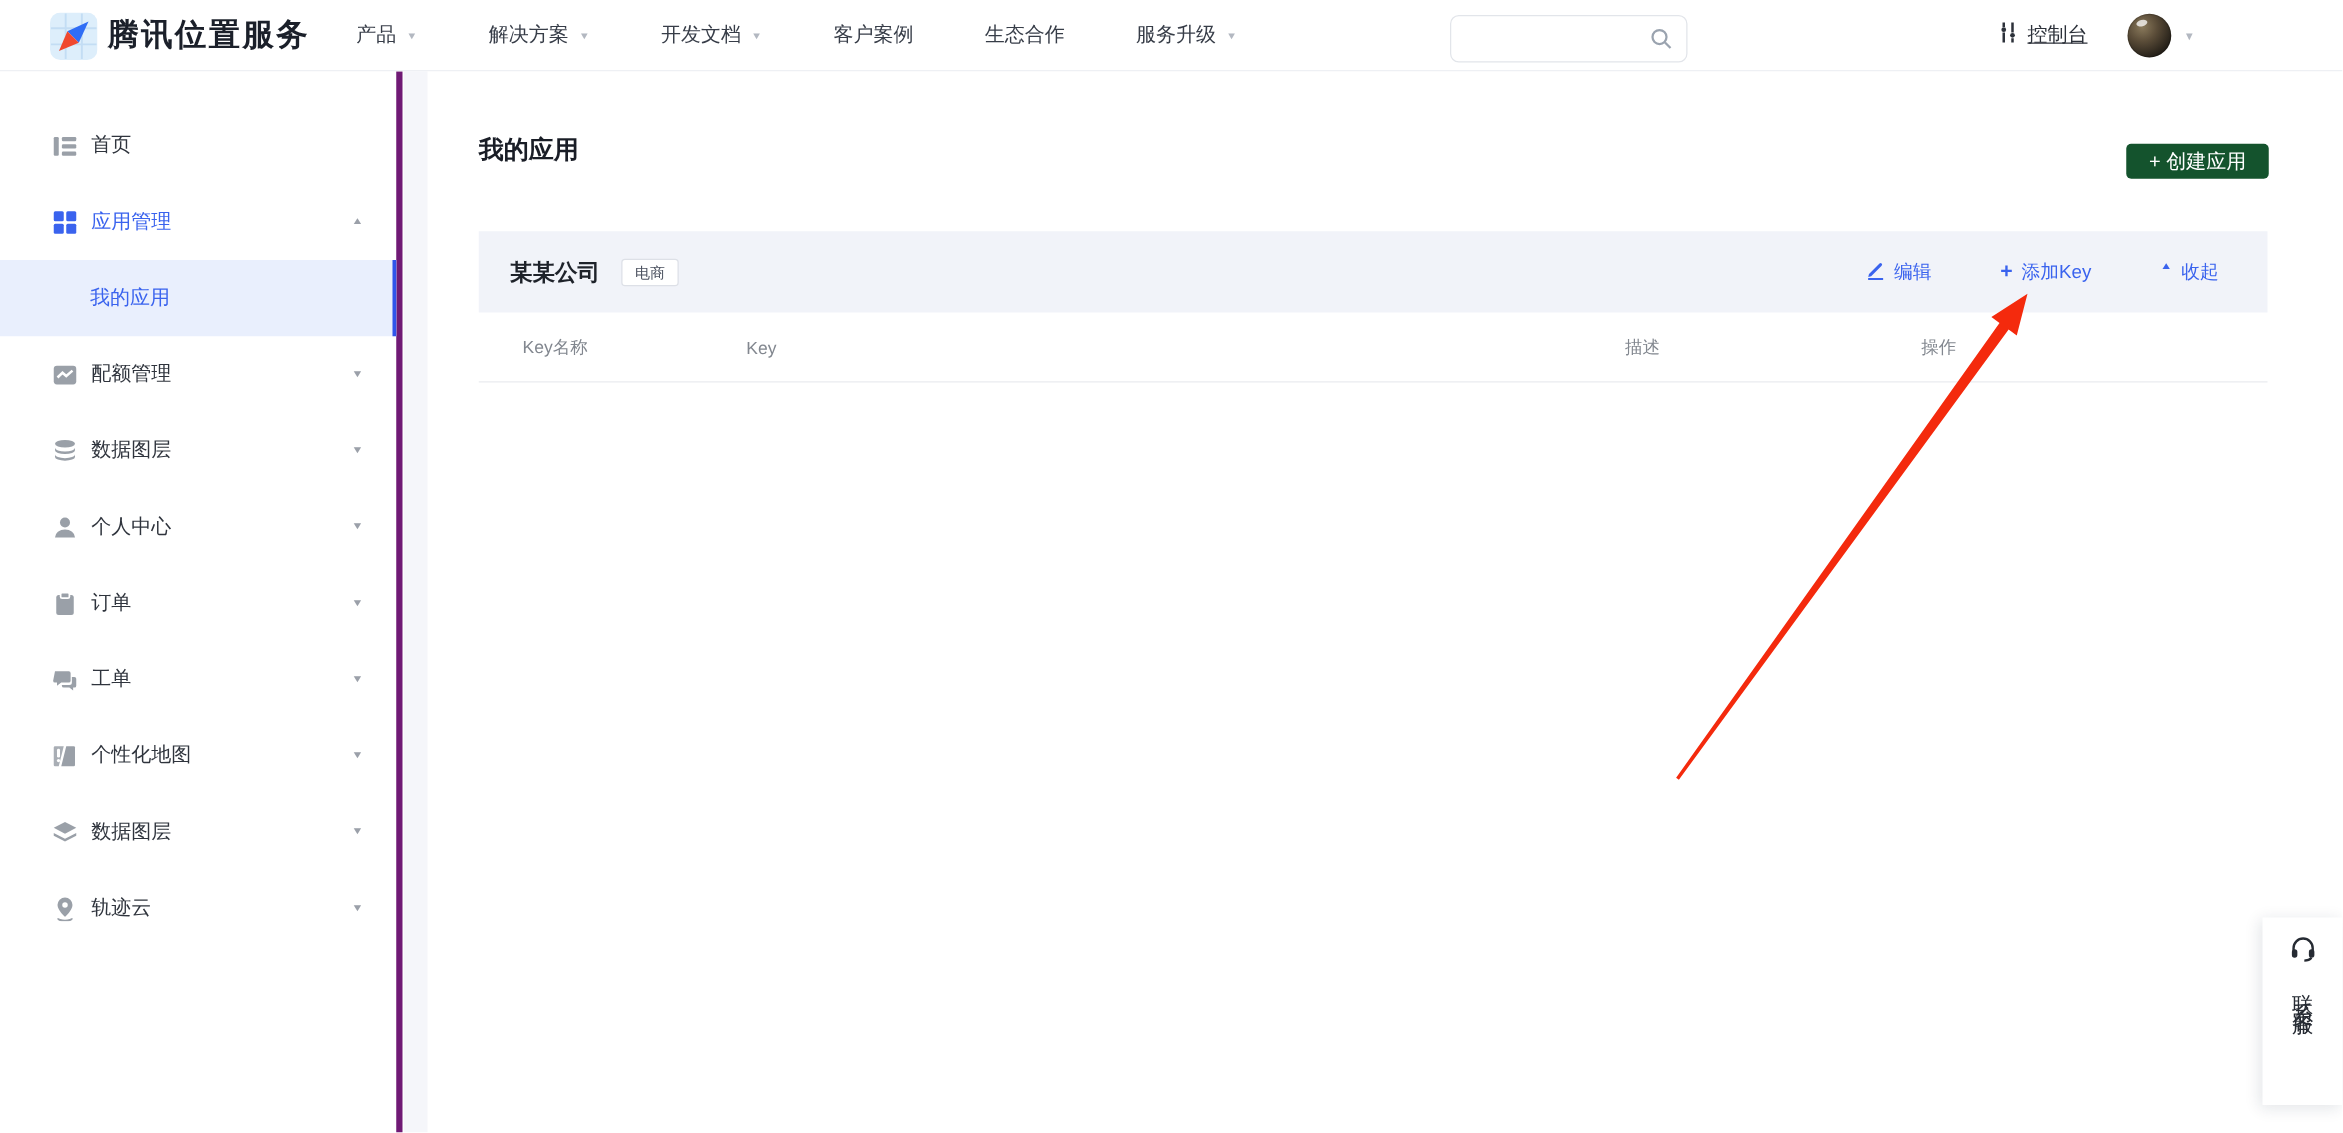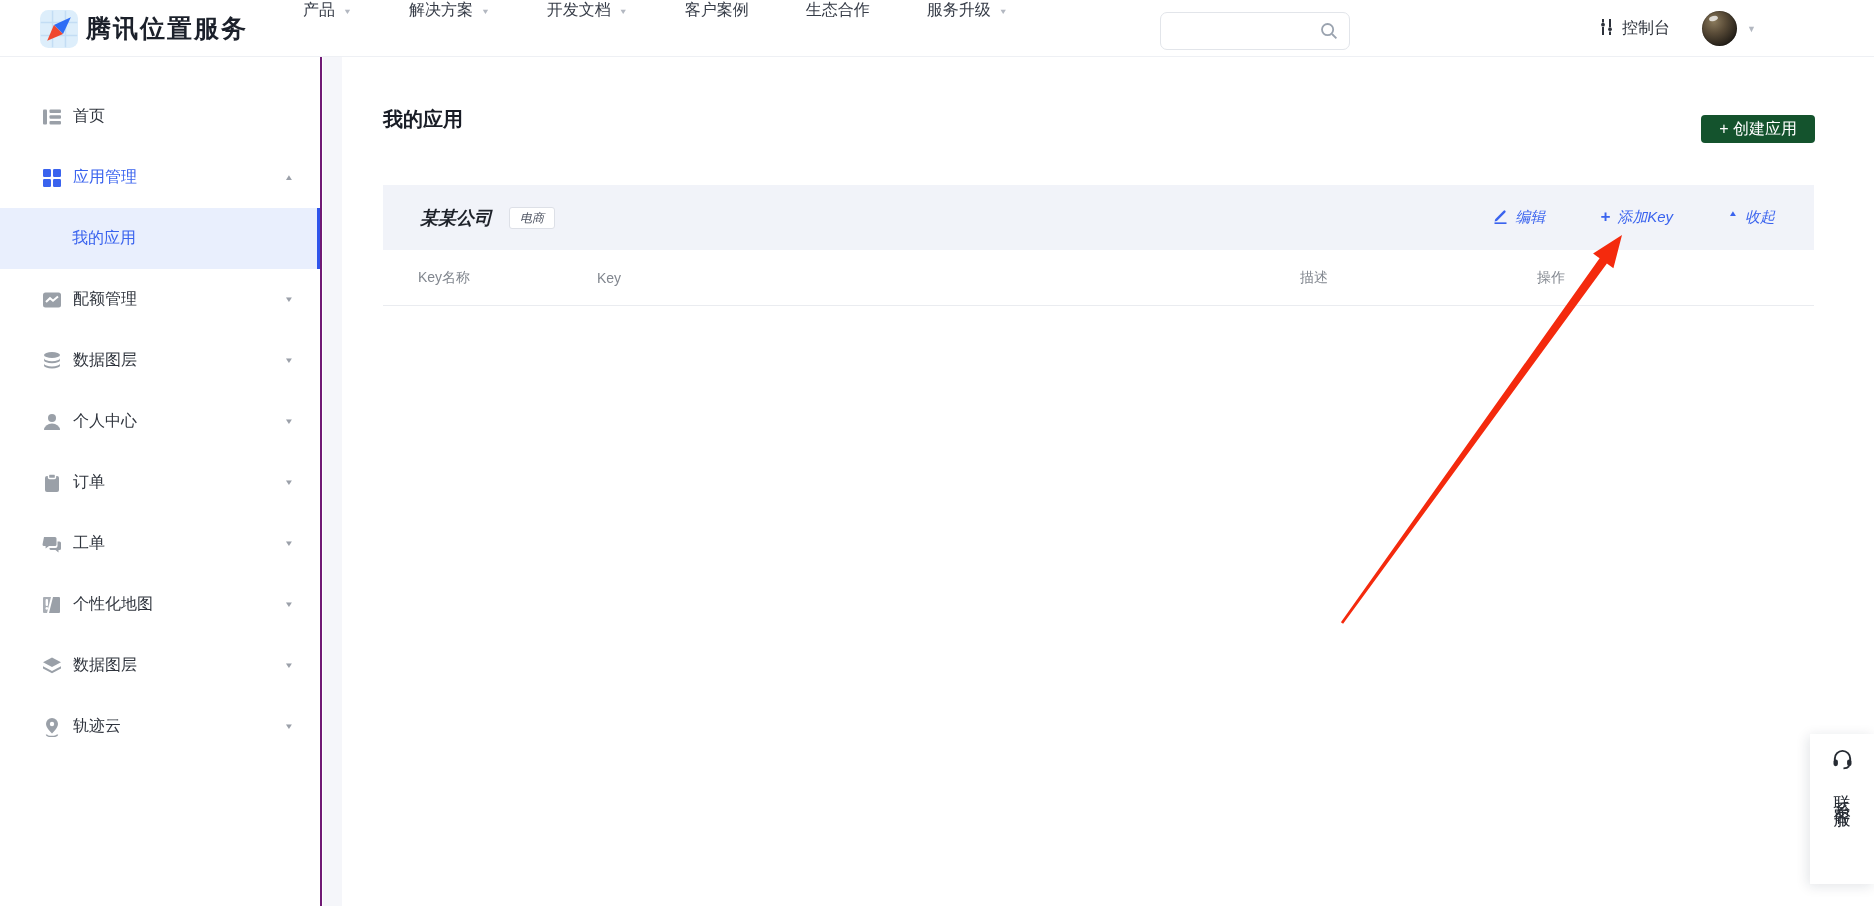--- a/index.html
+++ b/index.html
@@ -7,60 +7,60 @@
   body {
     font-family: "Liberation Sans", "DejaVu Sans", sans-serif;
     background:#ffffff; color:#2b3038; position:relative; overflow:hidden;
   }
   
   .topbar { position:absolute; left:0; top:0; width:1874px; height:57px;
             background:#fff; border-bottom:1px solid #eef0f4; z-index:30; }
   .logo { position:absolute; left:40px; top:10px; width:38px; height:38px; }
   .brand { position:absolute; left:86px; top:0; height:57px; line-height:57px;
            font-size:25px; font-weight:900; color:#1b202a; letter-spacing:2px; }
-  .nav { position:absolute; left:303px; top:0; height:57px; display:flex; gap:57px; align-items:flex-start; }
+  .nav { position:absolute; left:285px; top:0; height:57px; display:flex; gap:57px; align-items:center; }
   .nav-item { display:flex; align-items:center; font-size:16px; color:#373d48; cursor:pointer; white-space:nowrap; }
   .nav-caret { font-size:9px; color:#b3b8c1; margin-left:8px; transform:scaleY(.85); }
   .search { position:absolute; left:1160px; top:12px; width:190px; height:38px;
             border:1px solid #e2e5ea; border-radius:7px; background:#fff; }
   .search input { position:absolute; left:12px; top:0; width:140px; height:36px; border:none; outline:none;
                   font-size:14px; color:#333; background:transparent; }
   .search .mag { position:absolute; right:10px; top:8px; }
   .console { position:absolute; left:1598px; top:0; height:57px; display:flex; align-items:center; gap:7px;
-             font-size:16px; color:#2c313a; cursor:pointer; }
+             font-size:16px; color:#2c313a; cursor:pointer;text-decoration:underline; }
   .avatar { position:absolute; left:1702px; top:11px; width:35px; height:35px; border-radius:50%;
             background:radial-gradient(circle at 34% 30%, #8a7a5c 0%, #5a4c38 35%, #241f18 75%, #11100c 100%);
             box-shadow:inset 0 0 0 1px rgba(0,0,0,.15); cursor:pointer; }
   .avatar::after { content:""; position:absolute; left:7px; top:5px; width:9px; height:5px; border-radius:50%;
                    background:rgba(255,255,255,.75); transform:rotate(-15deg); }
   .avatar-caret { position:absolute; left:1747px; top:24px; font-size:9px; color:#b3b8c1; }
 
   
   .sidebar { position:absolute; left:0; top:57px; width:322px; bottom:0; background:#fff;
-             border-right:2px solid #701a75; padding-top:29px; z-index:20; }
+             border-right:5px solid #701a75; padding-top:29px; z-index:20; }
   .gutter { position:absolute; left:323px; top:57px; width:19px; bottom:0; background:#f5f6fa; z-index:10; }
   .side-item { position:relative; height:61px; display:flex; align-items:center; padding-left:42px;
                font-size:16px; color:#2f343d; cursor:pointer; }
   .side-item .s-icon { width:20px; height:20px; margin-right:11px; color:#9aa0a8; flex:0 0 20px; }
   .side-item.blue { color:#3a63ee; }
   .side-item.blue .s-icon { color:#3a63ee; }
   .side-item .s-caret { position:absolute; right:26px; font-size:10px; color:#9ba0a9; transform:scaleY(.8); }
   .side-item.sub { padding-left:72px; }
   .side-item.sub.active { background:#e9effd; color:#3a63ee; }
   .active-bar { position:absolute; right:0; top:0; width:3px; height:61px; background:#2f54eb; }
 
   
   .main { position:absolute; left:343px; top:57px; right:0; bottom:0; background:#fff; }
   .page-title { position:absolute; left:40px; top:49px; font-size:20px; font-weight:bold; color:#191d26; }
   .create-btn { position:absolute; right:59px; top:58px; height:28px; padding:0 18px;
                 background:#14532d; color:#fff; border:none; border-radius:4px; font-size:16px;
                 display:flex; align-items:center; cursor:pointer;
                 font-family:"Liberation Sans","DejaVu Sans",sans-serif; }
   .card { position:absolute; left:40px; right:60px; top:128px; }
-  .card-header { height:65px; background:#f1f3f9; display:flex; align-items:center; padding:0 39px 0 37px;font-style:italic; }
+  .card-header { height:65px; background:#f1f3f9; display:flex; align-items:center; padding:0 39px 0 25px; }
   .app-name { font-size:18px; font-weight:bold; color:#1e222a; }
   .tag { margin-left:17px; background:#fff; border:1px solid #dde0e7; border-radius:3px;
          font-size:12px; color:#4c5260; padding:4px 10px; line-height:1; }
   .actions { margin-left:auto; display:flex; gap:55px; align-items:center; }
   .action { display:flex; align-items:flex-start; gap:7px; color:#3a63ee; font-size:15px; cursor:pointer; }
   .action .plus { font-size:17px; font-weight:bold; line-height:1; }
   .action .up { font-size:10px; transform:scaleY(.8); }
   .thead { position:relative; height:56px; border-bottom:1px solid #eaecf0; }
   .thead span { position:absolute; top:50%; transform:translateY(-50%); font-size:14px; color:#82878f; }
   .thead span:nth-child(1){ left:35px; }

